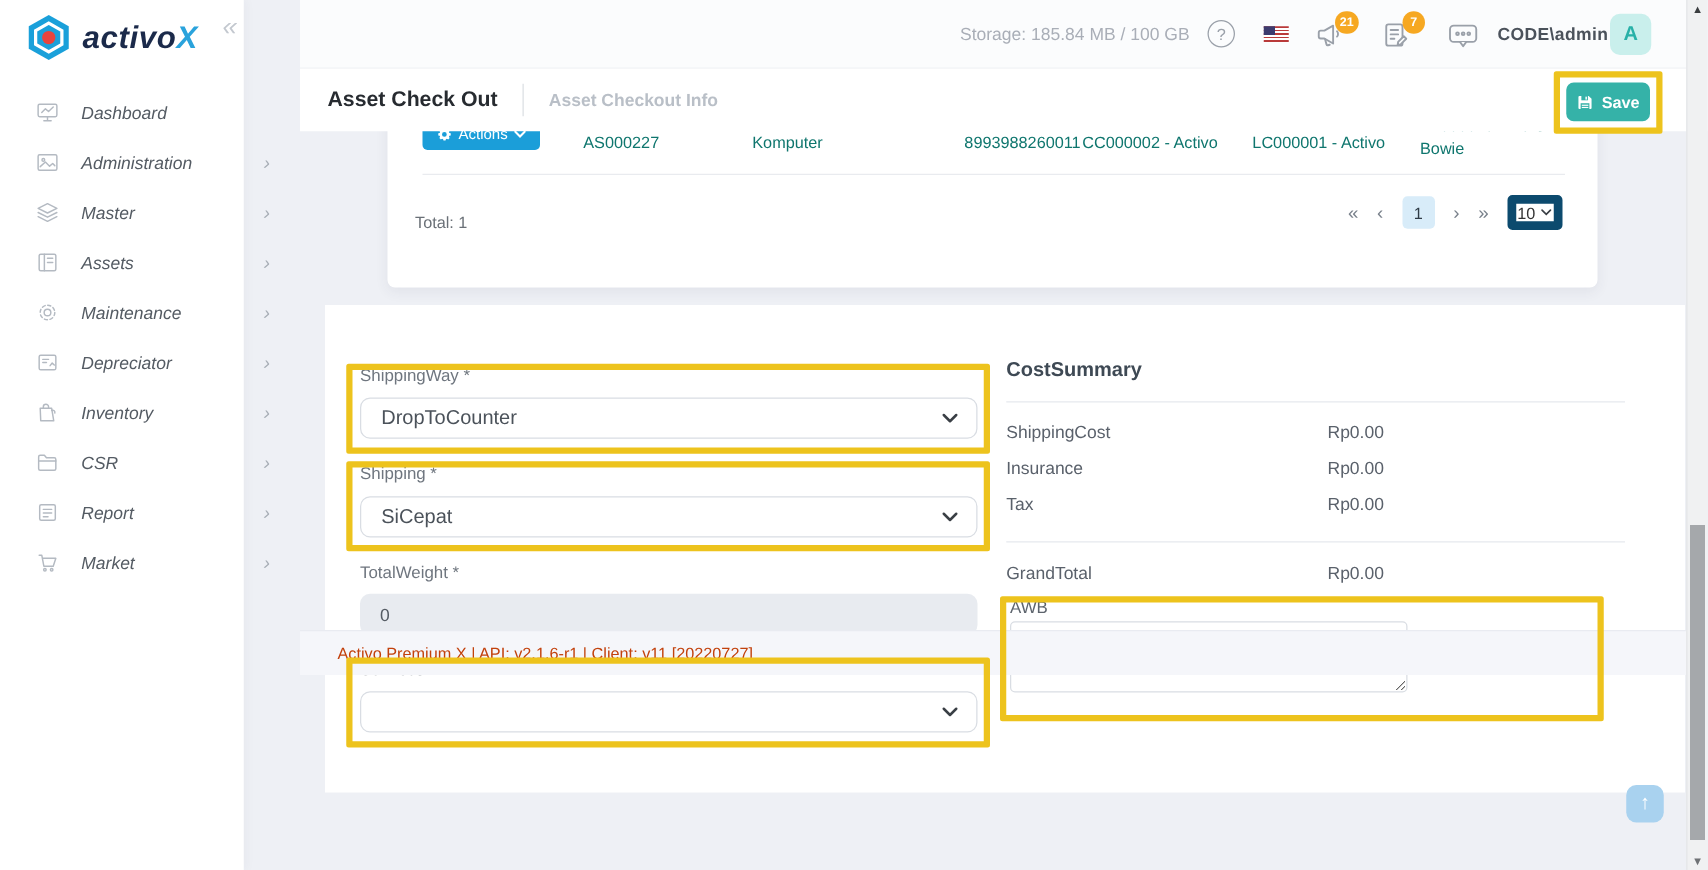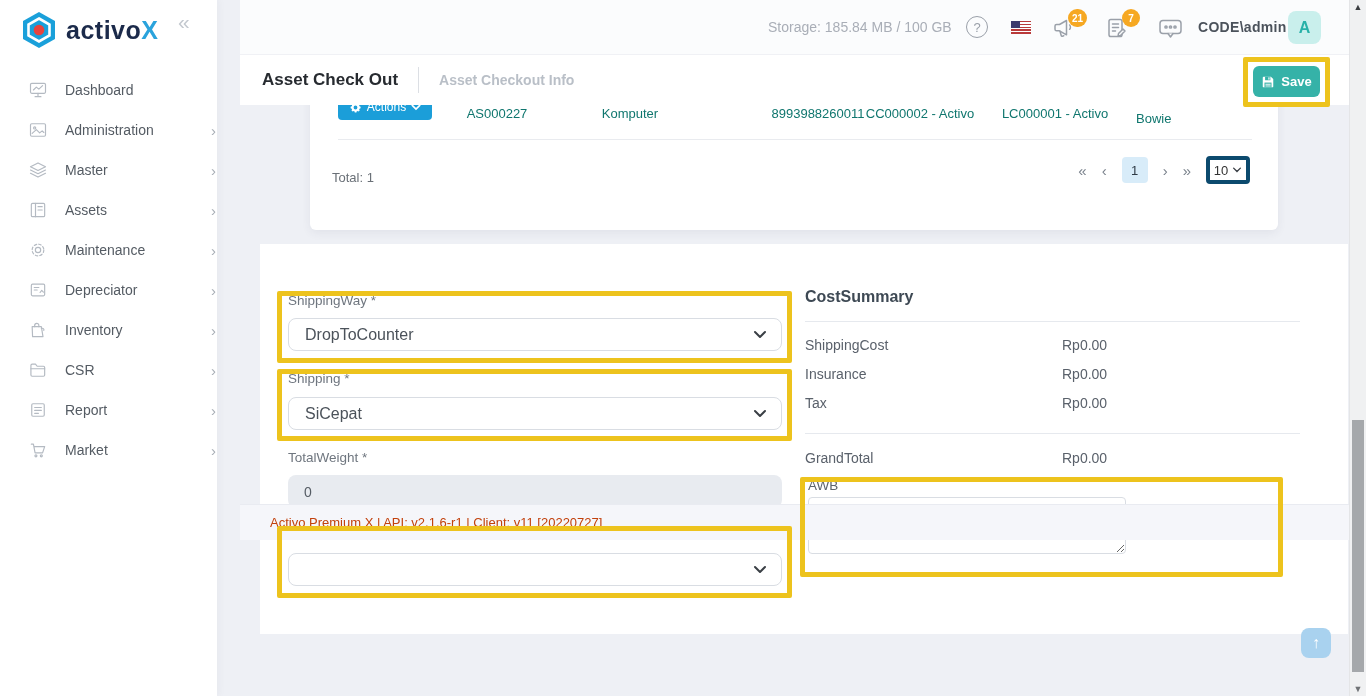--- a/index.html
+++ b/index.html
@@ -1,21 +1,21 @@
 <!DOCTYPE html>
 <html><head>
 <meta charset="utf-8">
 <style>
   * { margin:0; padding:0; box-sizing:border-box; }
   html,body { width:1366px; height:696px; overflow:hidden; }
   body { font-family:"Liberation Sans", sans-serif; background:#eef0f5; color:#4b525a; }
   #app { position:relative; width:1366px; height:696px; }
 
   
-  .sidebar { position:absolute; left:0; top:0; width:217px; height:696px; background:#ffffff; z-index:6; box-shadow:2px 0 8px rgba(40,50,70,.04); }
+  .sidebar { position:absolute; left:0; top:0; width:195px; height:696px; background:#ffffff; z-index:6; box-shadow:2px 0 8px rgba(40,50,70,.04);font-style:italic; }
   .logo-row { position:absolute; left:20px; top:8px; height:44px; display:flex; align-items:center; }
   .brand { margin-left:8px; font-size:25px; letter-spacing:.5px; }
   .brand-main { color:#1b2a4a; font-weight:600; }
   .brand-x { color:#2aa3dc; font-weight:700; }
   .collapse { position:absolute; left:172px; top:8px; font-size:21px; color:#c3c8cf; cursor:pointer; padding:2px 6px; }
   .menu { position:absolute; left:0; top:70px; width:240px; }
   .menu-item { position:relative; height:40px; display:flex; align-items:center; padding-left:28px; cursor:pointer; }
   .mi-icon { width:20px; height:20px; display:inline-flex; }
   .mi-label { margin-left:17px; font-size:14px; color:#545b63; }
   .mi-chev { position:absolute; right:24px; color:#a7adb5; font-size:15px; }
@@ -48,21 +48,21 @@
   .c2 { left:272px; top:16px; width:96px; }
   .c3 { left:455px; top:16px; width:106px; }
   .c4 { left:550px; top:16px; width:120px; }
   .c5 { left:684px; top:16px; width:122px; }
   .c6 { left:826px; top:2px; width:100px; text-align:left; line-height:18px; }
   .row-divider { position:absolute; left:28px; top:49px; width:914px; height:1px; background:#e9ebef; }
   .total { position:absolute; left:22px; top:80px; font-size:13px; color:#6a7077; }
   .paginator { position:absolute; right:28px; top:66px; display:flex; align-items:center; gap:15px; }
   .pg-arrow { color:#7a828c; font-size:15px; cursor:pointer; line-height:1; }
   .pg-page { width:26px; height:26px; background:#d8ecf9; border-radius:4px; color:#2f3b46; font-size:13px; display:flex; align-items:center; justify-content:center; cursor:pointer; }
-  .pg-size { width:44px; height:28px; border:4px solid #0c4a6e; border-radius:4px; background:#fff; display:flex; align-items:center; justify-content:center; gap:4px; font-size:13px; color:#333; cursor:pointer; }
+  .pg-size { width:44px; height:28px; border:7px solid #0c4a6e; border-radius:4px; background:#fff; display:flex; align-items:center; justify-content:center; gap:4px; font-size:13px; color:#333; cursor:pointer; }
 
   
   .form-panel { position:absolute; left:20px; top:244px; width:1088px; height:390px; background:#ffffff; z-index:1; }
   .f-label { position:absolute; font-size:13.5px; color:#6f767f; }
   .field { position:absolute; width:494px; height:33px; border:1.3px solid #d9dde3; border-radius:8px; background:#fff; display:flex; align-items:center; padding:0 14px 0 16px; font-size:16px; color:#4b525a; cursor:pointer; }
   .field .chev { margin-left:auto; display:inline-flex; }
   .field-disabled { position:absolute; width:494px; height:33px; border:none; border-radius:8px; background:#e8ebf0; display:flex; align-items:center; padding:0 16px; font-size:14px; color:#555c64; }
   .lab-sw { left:28px; top:49px; } .fld-sw { left:28px; top:74px; }
   .lab-sh { left:28px; top:127px; } .fld-sh { left:28px; top:153px; }
   .lab-tw { left:28px; top:206px; } .fld-tw { left:28px; top:231px; }

